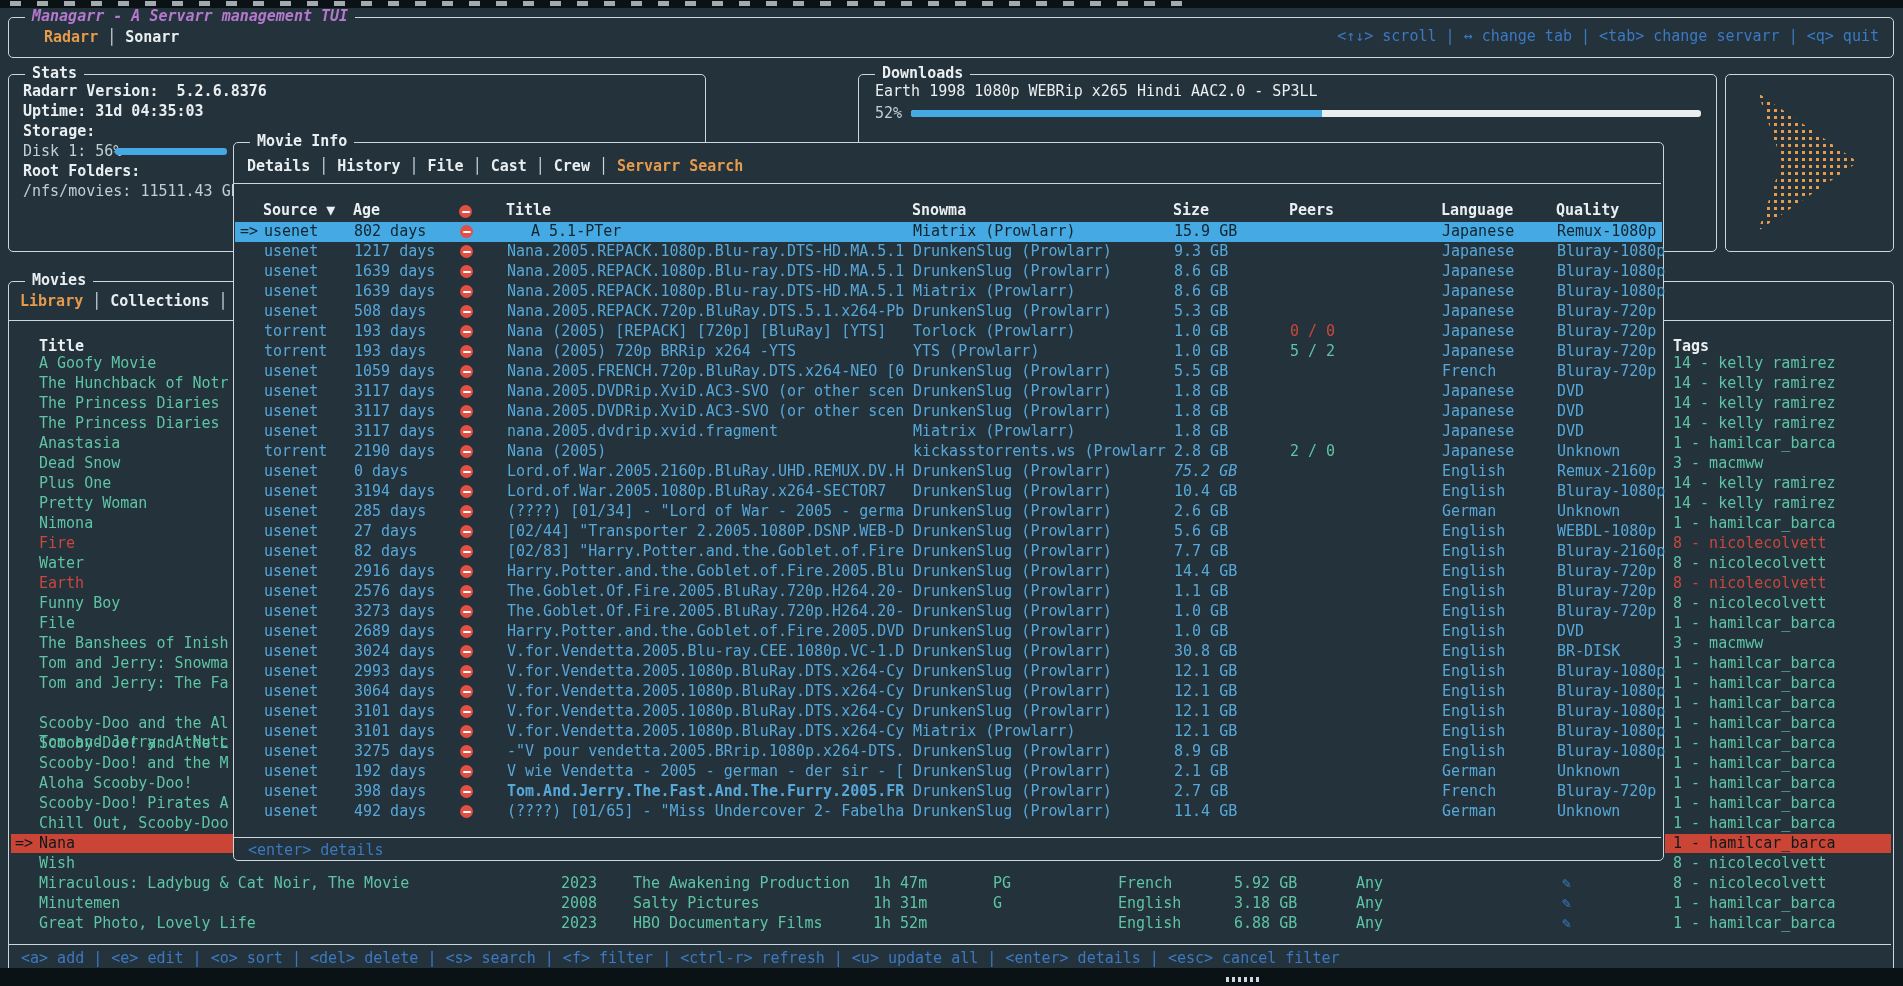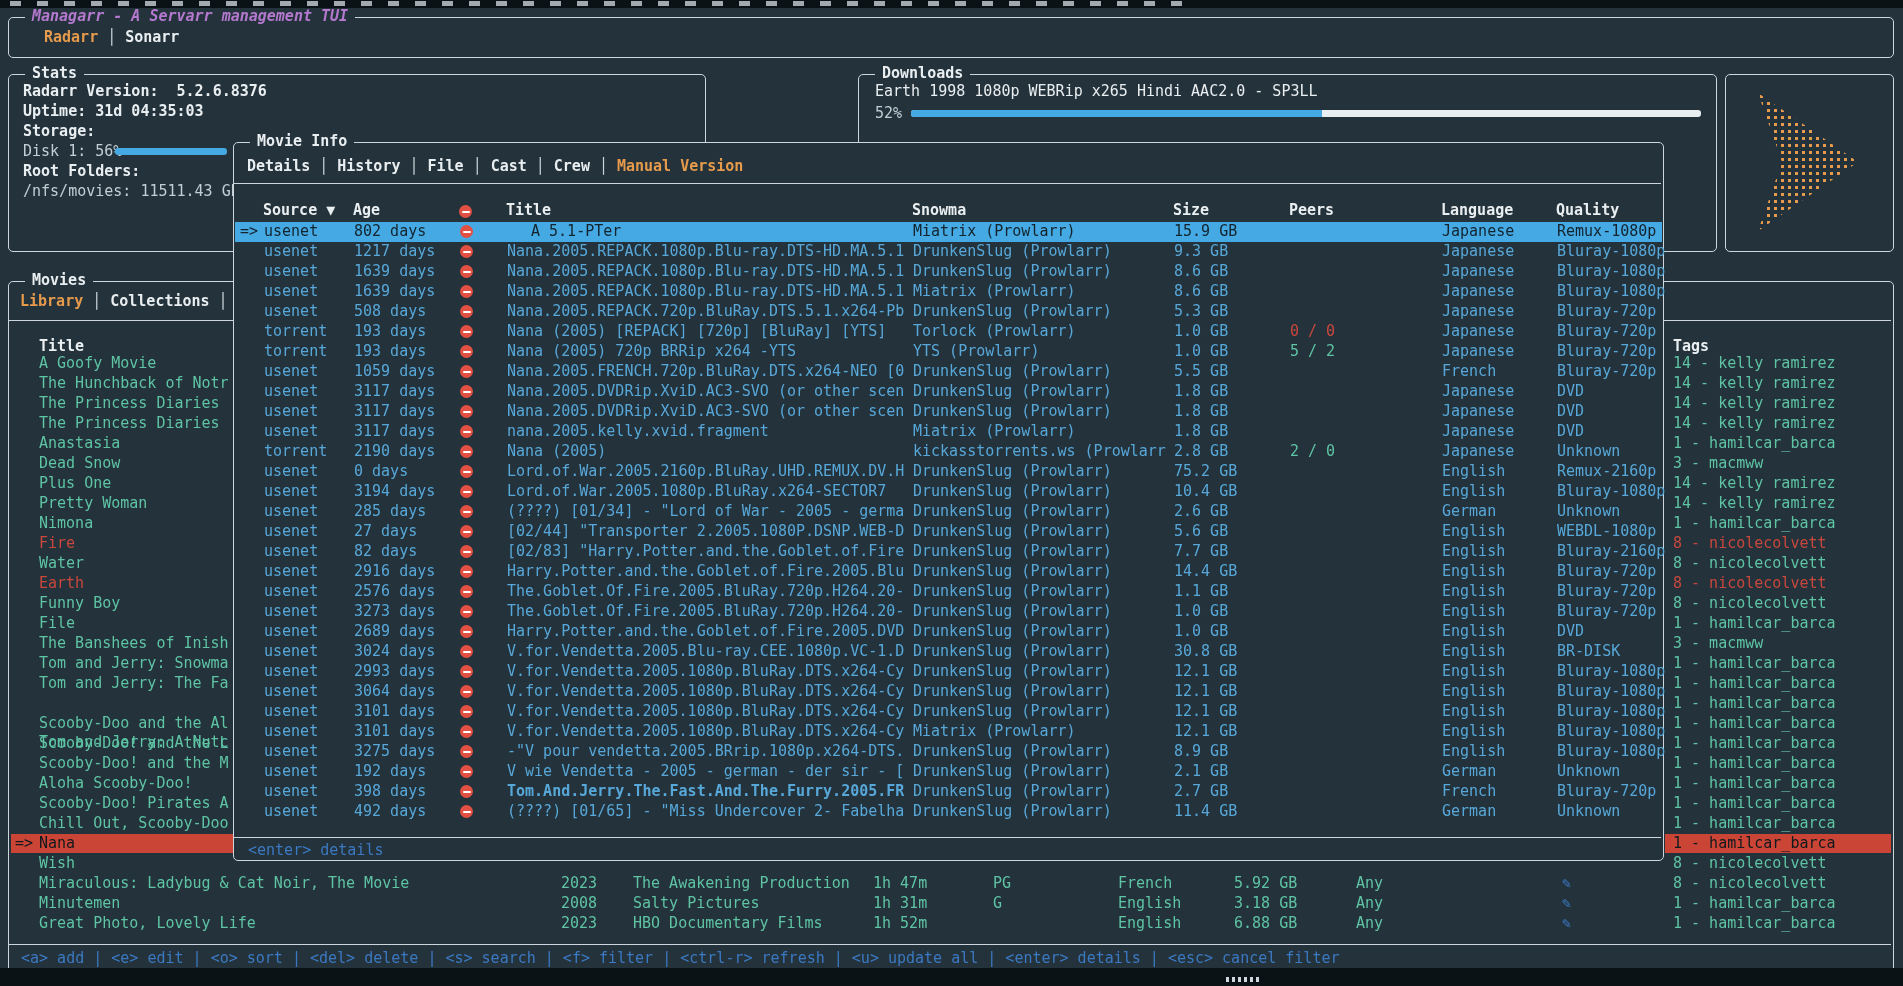--- a/index.html
+++ b/index.html
@@ -36,20 +36,21 @@
            background-size:7px 7px;clip-path:polygon(0 0,100% 50%,0 100%,24% 50%);}
 </style>
 </head>
 <body>
 
 <div id="screen">
 
   <div class="box" id="hdrbox" style="left:8px;top:9px;width:1884px;height:39px;">
     <span class="btitle mag">Managarr - A Servarr management TUI</span>
     <div class="tabs" id="app-tabs" style="left:26px;top:10px;"><span class="tab on">Radarr</span><span class="tsep">│</span><span class="tab">Sonarr</span></div>
+    <div class="abs key" style="right:14px;top:10px;">&lt;↑↓&gt; scroll | ↔ change tab | &lt;tab&gt; change servarr | &lt;q&gt; quit</div>
   </div>
 
   <div class="box" style="left:8px;top:66px;width:696px;height:176px;">
     <span class="btitle">Stats</span>
     <div class="abs white bold" style="left:14px;top:8px;">Radarr Version:  5.2.6.8376</div>
     <div class="abs white bold" style="left:14px;top:28px;">Uptime: 31d 04:35:03</div>
     <div class="abs white bold" style="left:14px;top:48px;">Storage:</div>
     <div class="abs dim" style="left:14px;top:68px;">Disk 1: 56%</div>
     <div class="gauge" style="left:106px;top:73px;width:112px;"></div>
     <div class="abs white bold" style="left:14px;top:88px;">Root Folders:</div>
@@ -220,21 +221,21 @@
           <div class="cell key" style="left: 1553px;">✎</div>
           <div class="cell teal" style="left: 1664px;">1 - hamilcar_barca</div>
         </div>
       </div>
     <div class="hline" style="left:0;top:662px;width:1882px;"></div>
     <div class="abs key" style="left:12px;top:668px;">&lt;a&gt; add | &lt;e&gt; edit | &lt;o&gt; sort | &lt;del&gt; delete | &lt;s&gt; search | &lt;f&gt; filter | &lt;ctrl-r&gt; refresh | &lt;u&gt; update all | &lt;enter&gt; details | &lt;esc&gt; cancel filter</div>
   </div>
 
   <div class="box" id="modal" style="left:233px;top:134px;width:1429px;height:717px;">
     <span class="btitle">Movie Info</span>
-    <div class="tabs" id="modal-tabs" style="left:4px;top:14px;"><span class="tab">Details</span><span class="tsep">│</span><span class="tab">History</span><span class="tsep">│</span><span class="tab">File</span><span class="tsep">│</span><span class="tab">Cast</span><span class="tsep">│</span><span class="tab">Crew</span><span class="tsep">│</span><span class="tab on">Manual Version</span></div>
+    <div class="tabs" id="modal-tabs" style="left:4px;top:14px;"><span class="tab">Details</span><span class="tsep">│</span><span class="tab">History</span><span class="tsep">│</span><span class="tab">File</span><span class="tsep">│</span><span class="tab">Cast</span><span class="tsep">│</span><span class="tab">Crew</span><span class="tsep">│</span><span class="tab on">Servarr Search</span></div>
     <div class="hline" style="left:0;top:40px;width:1427px;"></div>
 
     <div class="abs white bold" style="left:29px;top:59px;"><span>Source</span> <span>▼</span></div>
     <div class="abs white bold" style="left:119px;top:59px;">Age</div>
     <span class="noentry" style="left:225px;top:62px;"></span>
     <div class="abs white bold" style="left:272px;top:59px;">Title</div>
     <div class="abs white bold" style="left:678px;top:59px;">Snowma</div>
     <div class="abs white bold" style="left:939px;top:59px;">Size</div>
     <div class="abs white bold" style="left:1055px;top:59px;">Peers</div>
     <div class="abs white bold" style="left:1207px;top:59px;">Language</div>
@@ -341,21 +342,21 @@
           <div class="cell blue" style="left: 272px;">Nana.2005.DVDRip.XviD.AC3-SVO (or other scen</div>
           <div class="cell blue" style="left: 678px;">DrunkenSlug (Prowlarr)</div>
           <div class="cell blue" style="left: 939px;">1.8 GB</div>
           <div class="cell blue" style="left: 1207px;">Japanese</div>
           <div class="cell blue" style="left: 1322px;">DVD</div>
         </div>
         <div class="mrow" style="top: 279px;">
           <div class="cell blue" style="left: 29px;">usenet</div>
           <div class="cell blue" style="left: 119px;">3117 days</div>
           <div class="noentry" style="left: 225px;"></div>
-          <div class="cell blue" style="left: 272px;">nana.2005.kelly.xvid.fragment</div>
+          <div class="cell blue" style="left: 272px;">nana.2005.dvdrip.xvid.fragment</div>
           <div class="cell blue" style="left: 678px;">Miatrix (Prowlarr)</div>
           <div class="cell blue" style="left: 939px;">1.8 GB</div>
           <div class="cell blue" style="left: 1207px;">Japanese</div>
           <div class="cell blue" style="left: 1322px;">DVD</div>
         </div>
         <div class="mrow" style="top: 299px;">
           <div class="cell blue" style="left: 29px;">torrent</div>
           <div class="cell blue" style="left: 119px;">2190 days</div>
           <div class="noentry" style="left: 225px;"></div>
           <div class="cell blue" style="left: 272px;">Nana (2005)</div>
@@ -364,21 +365,21 @@
           <div class="cell teal" style="left: 1055px;">2 / 0</div>
           <div class="cell blue" style="left: 1207px;">Japanese</div>
           <div class="cell blue" style="left: 1322px;">Unknown</div>
         </div>
         <div class="mrow" style="top: 319px;">
           <div class="cell blue" style="left: 29px;">usenet</div>
           <div class="cell blue" style="left: 119px;">0 days</div>
           <div class="noentry" style="left: 225px;"></div>
           <div class="cell blue" style="left: 272px;">Lord.of.War.2005.2160p.BluRay.UHD.REMUX.DV.H</div>
           <div class="cell blue" style="left: 678px;">DrunkenSlug (Prowlarr)</div>
-          <div class="cell blue" style="left: 939px;">75.2 GB</div>
+          <div class="cell blue" style="left: 939px; font-style: italic;">75.2 GB</div>
           <div class="cell blue" style="left: 1207px;">English</div>
           <div class="cell blue" style="left: 1322px;">Remux-2160p</div>
         </div>
         <div class="mrow" style="top: 339px;">
           <div class="cell blue" style="left: 29px;">usenet</div>
           <div class="cell blue" style="left: 119px;">3194 days</div>
           <div class="noentry" style="left: 225px;"></div>
           <div class="cell blue" style="left: 272px;">Lord.of.War.2005.1080p.BluRay.x264-SECTOR7</div>
           <div class="cell blue" style="left: 678px;">DrunkenSlug (Prowlarr)</div>
           <div class="cell blue" style="left: 939px;">10.4 GB</div>

